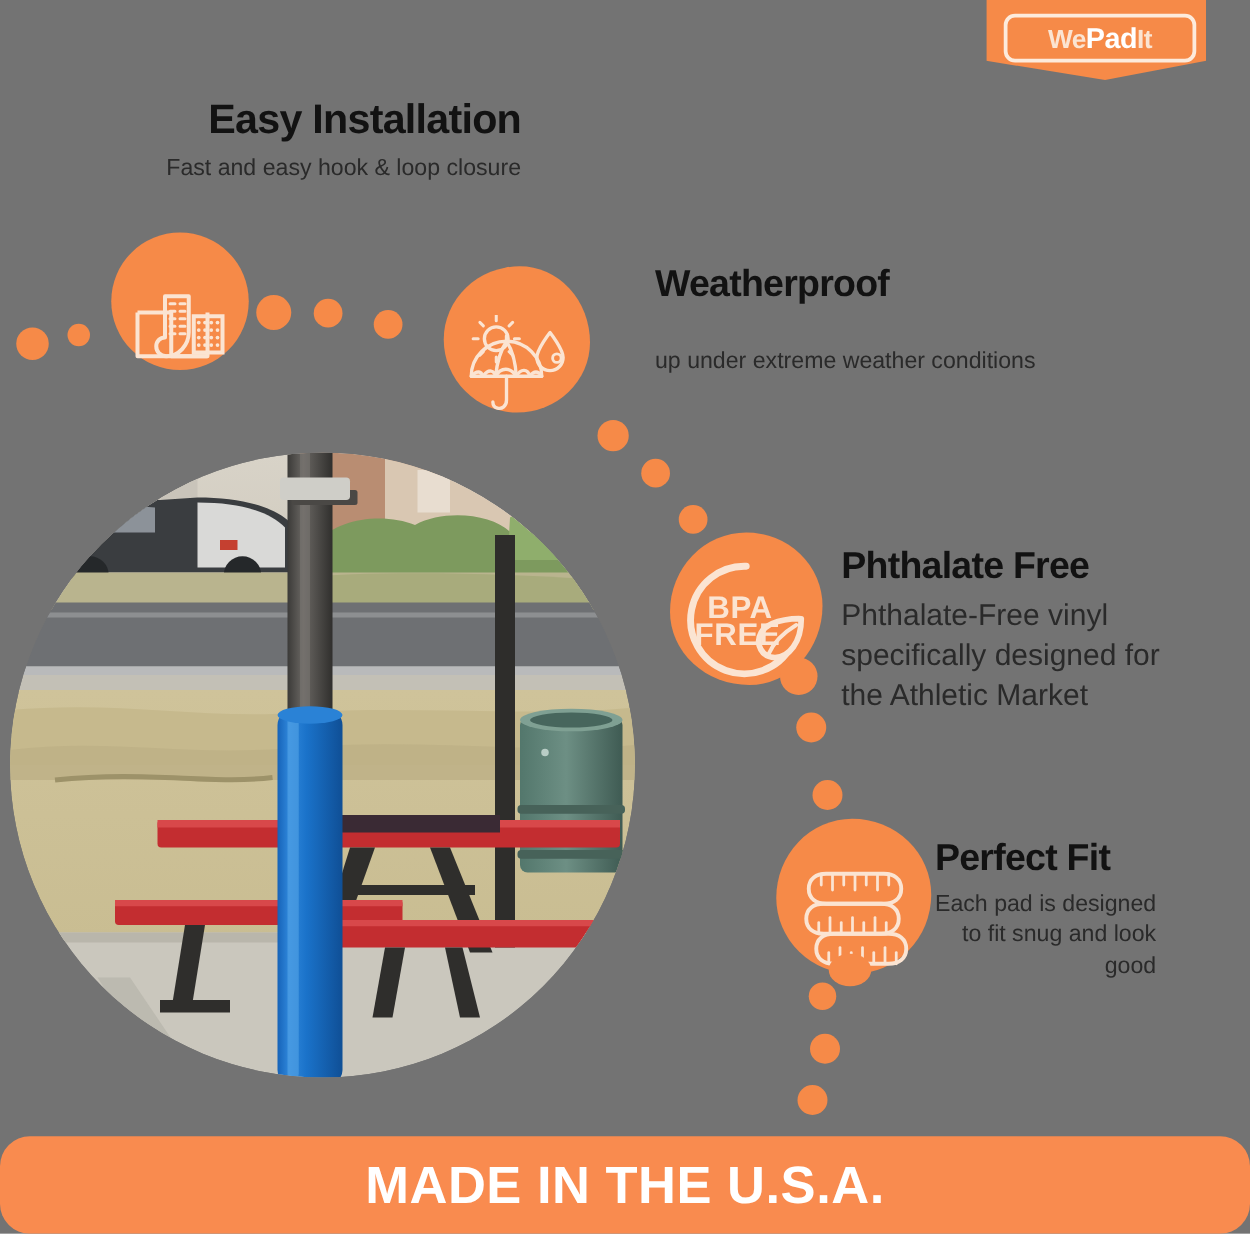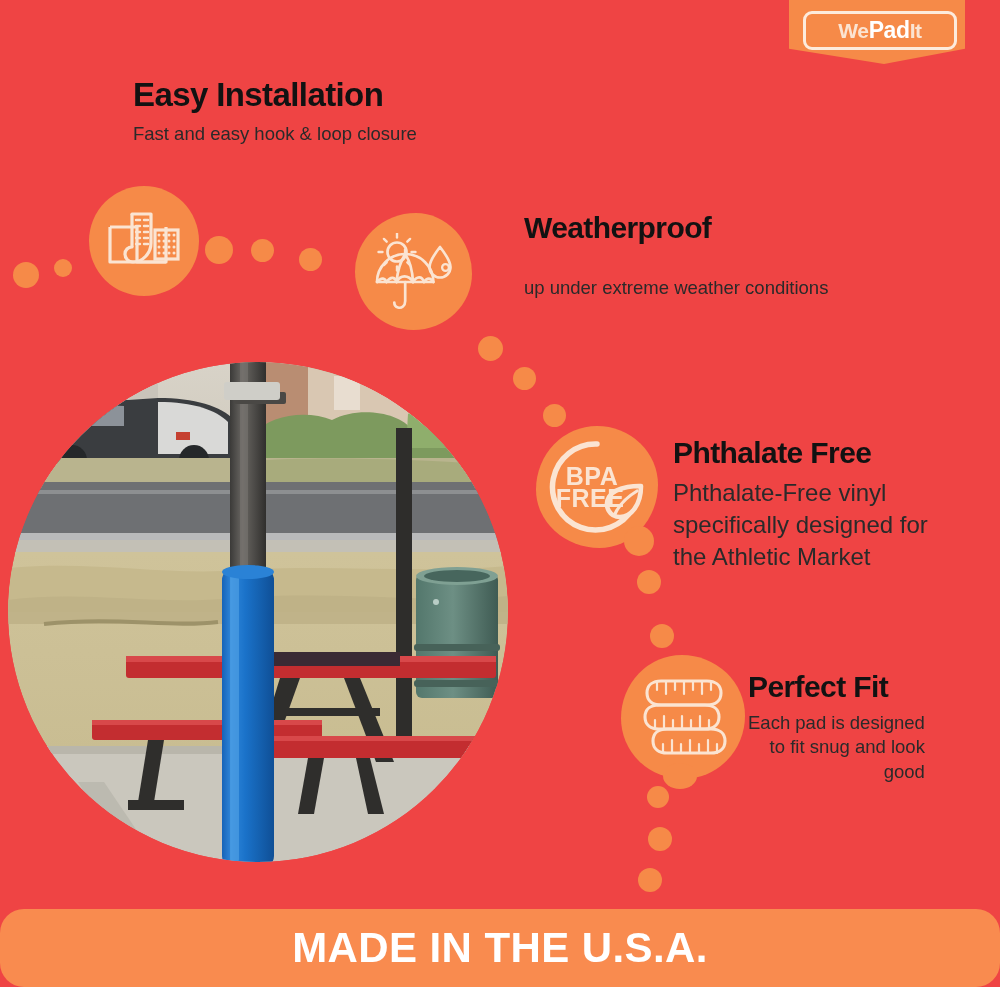--- a/index.html
+++ b/index.html
@@ -3,21 +3,21 @@
 <meta charset="utf-8">
 <style>
   html,body{margin:0;padding:0;}
   body{
     width:1000px;height:987px;
     background:#ffffff;
     font-family:"Liberation Sans", sans-serif;
     overflow:hidden;
     position:relative;
   }
-  .stage{position:absolute;left:0;top:0;width:1000px;height:987px;background:#ef4444;}
+  .stage{position:absolute;left:0;top:0;width:1000px;height:987px;background:#737373;}
 
   
   .logo-wrap{position:absolute;left:789px;top:0;width:176px;height:64px;}
   .logo-shape{
     position:absolute;left:0;top:0;width:176px;height:64px;
     background:#F68A48;
     clip-path:polygon(0 0,100% 0,100% 76%,54% 100%,0 76%);
   }
   .logo-inner{
     position:absolute;left:14px;top:11px;width:148px;height:33px;
@@ -33,42 +33,42 @@
   .blk{position:absolute;}
   .h-title{
     font-weight:800;color:#121212;letter-spacing:-0.6px;
     line-height:1.06;margin:0;white-space:nowrap;
   }
   .h-desc{
     color:#2a2a2a;line-height:1.33;margin:0;font-weight:400;
   }
 
   #blk-easy{left:133px;top:78px;}
-  #blk-easy .h-title{font-size:33px;}
+  #blk-easy .h-title{font-size:33px;text-align:right;}
   #blk-easy .h-desc{font-size:18.5px;margin-top:9px;}
 
   #blk-weather{left:484px;top:212px;margin-left:40px;}
   #blk-weather .h-title{font-size:30px;}
   #blk-weather .h-desc{font-size:18.5px;margin-top:8px;}
 
   #blk-phthalate{left:673px;top:437px;}
   #blk-phthalate .h-title{font-size:30px;}
   #blk-phthalate .h-desc{font-size:24px;margin-top:8px;}
 
   #blk-fit{left:748px;top:671px;}
   #blk-fit .h-title{font-size:30px;}
   #blk-fit .h-desc{font-size:18.5px;margin-top:8px;text-align:right;}
 
   
   .dot{position:absolute;background:#F68A48;border-radius:50%;}
 
   
   .bubble{
     position:absolute;background:#F68A48;border-radius:50%;
-    display:flex;align-items:center;justify-content:center;
+    display:flex;align-items:flex-end;justify-content:center;
   }
   .bubble svg{display:block;}
 
   #bub-easy{left:89px;top:186px;width:110px;height:110px;}
   #bub-weather{left:355px;top:213px;width:117px;height:117px;
     border-radius:52% 48% 50% 50%/50% 52% 48% 50%;}
   #bub-bpa{left:536px;top:426px;width:122px;height:122px;
     border-radius:50% 50% 48% 52%/52% 48% 52% 48%;}
   #bub-fit{left:621px;top:655px;width:124px;height:124px;
     border-radius:49% 51% 50% 50%/51% 49% 51% 49%;}

